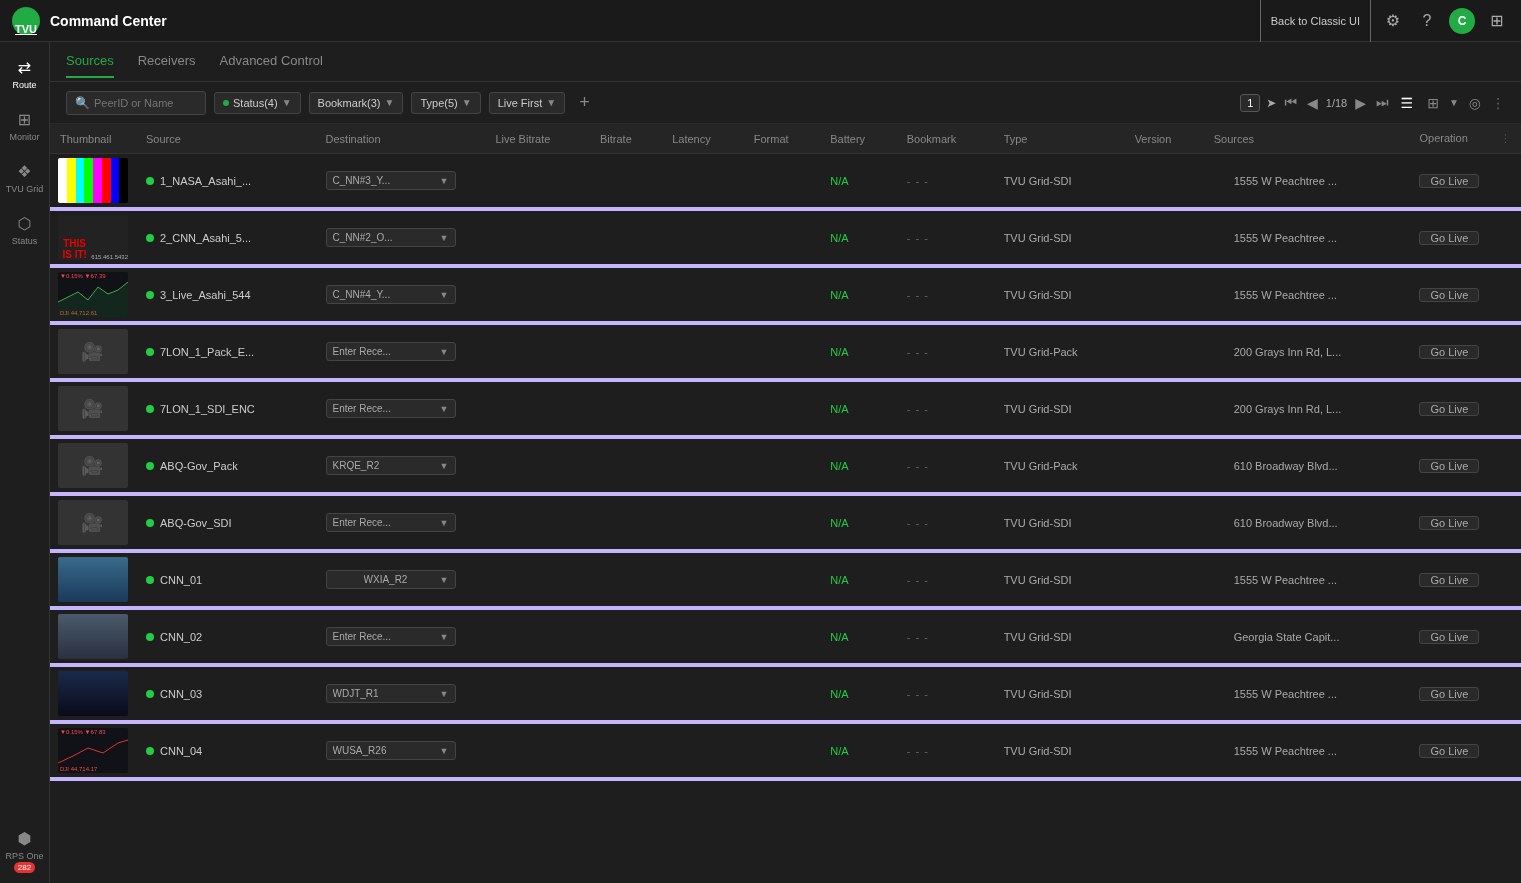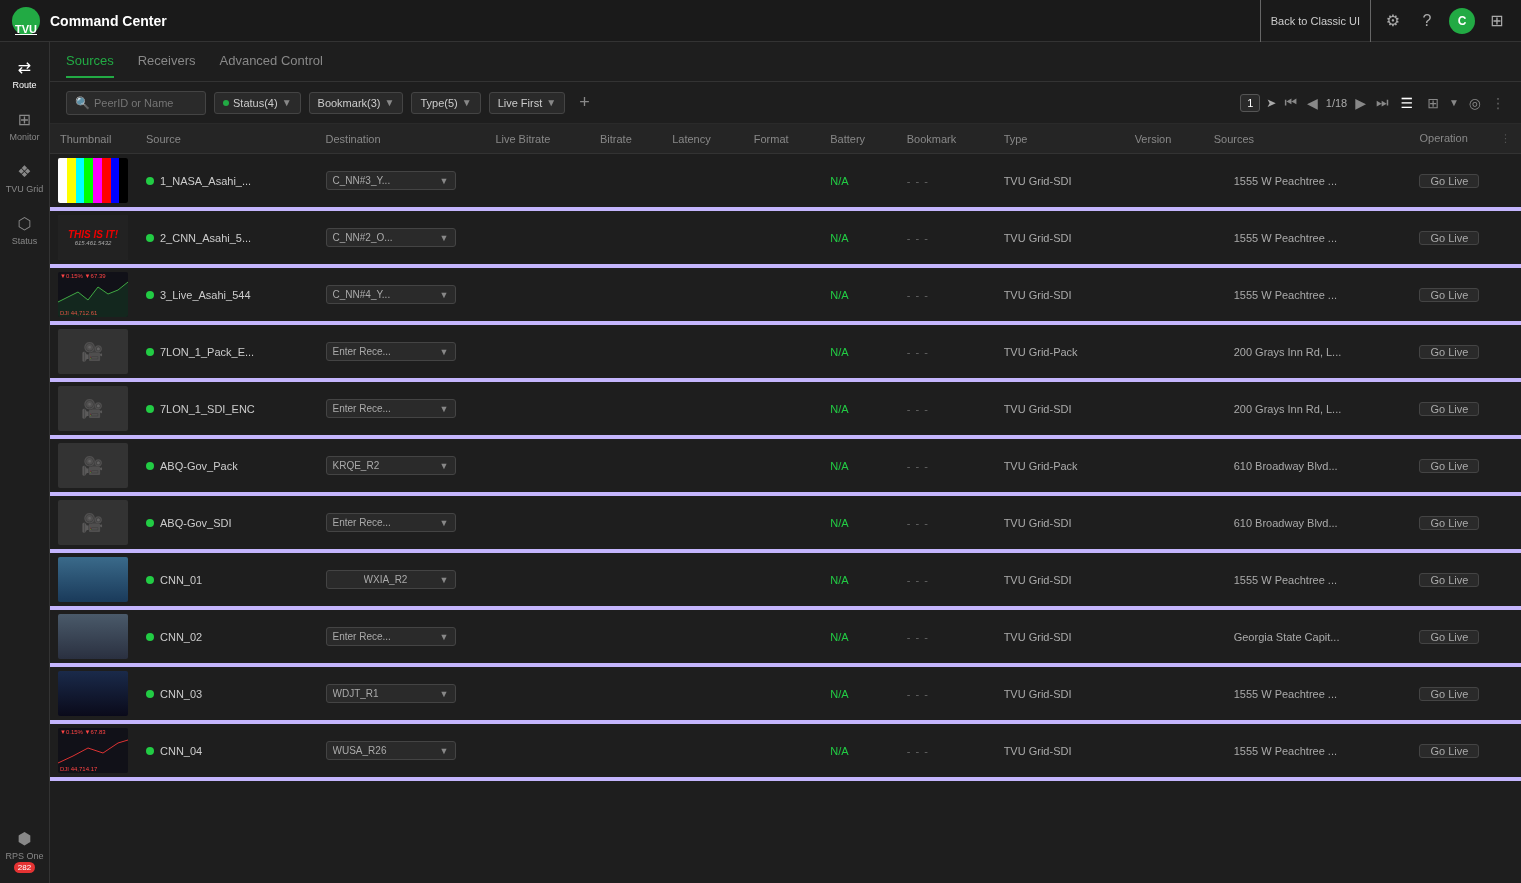--- a/index.html
+++ b/index.html
@@ -308,25 +308,24 @@
     .colorbar-seg {
       flex: 1;
       height: 100%;
     }
 
     
     .cnn-thumb {
       width: 100%; height: 100%;
       background: #222;
       display: flex;
-      align-items: center;
+      align-items: flex-end;
       justify-content: center;
-      flex-direction: column;
+      flex-direction: row;
       position: relative;
-      font-style: italic;
     }
     .cnn-text {
       color: #e00;
       font-size: 10px;
       font-weight: bold;
       text-align: center;
     }
 
     
     .source-name {

